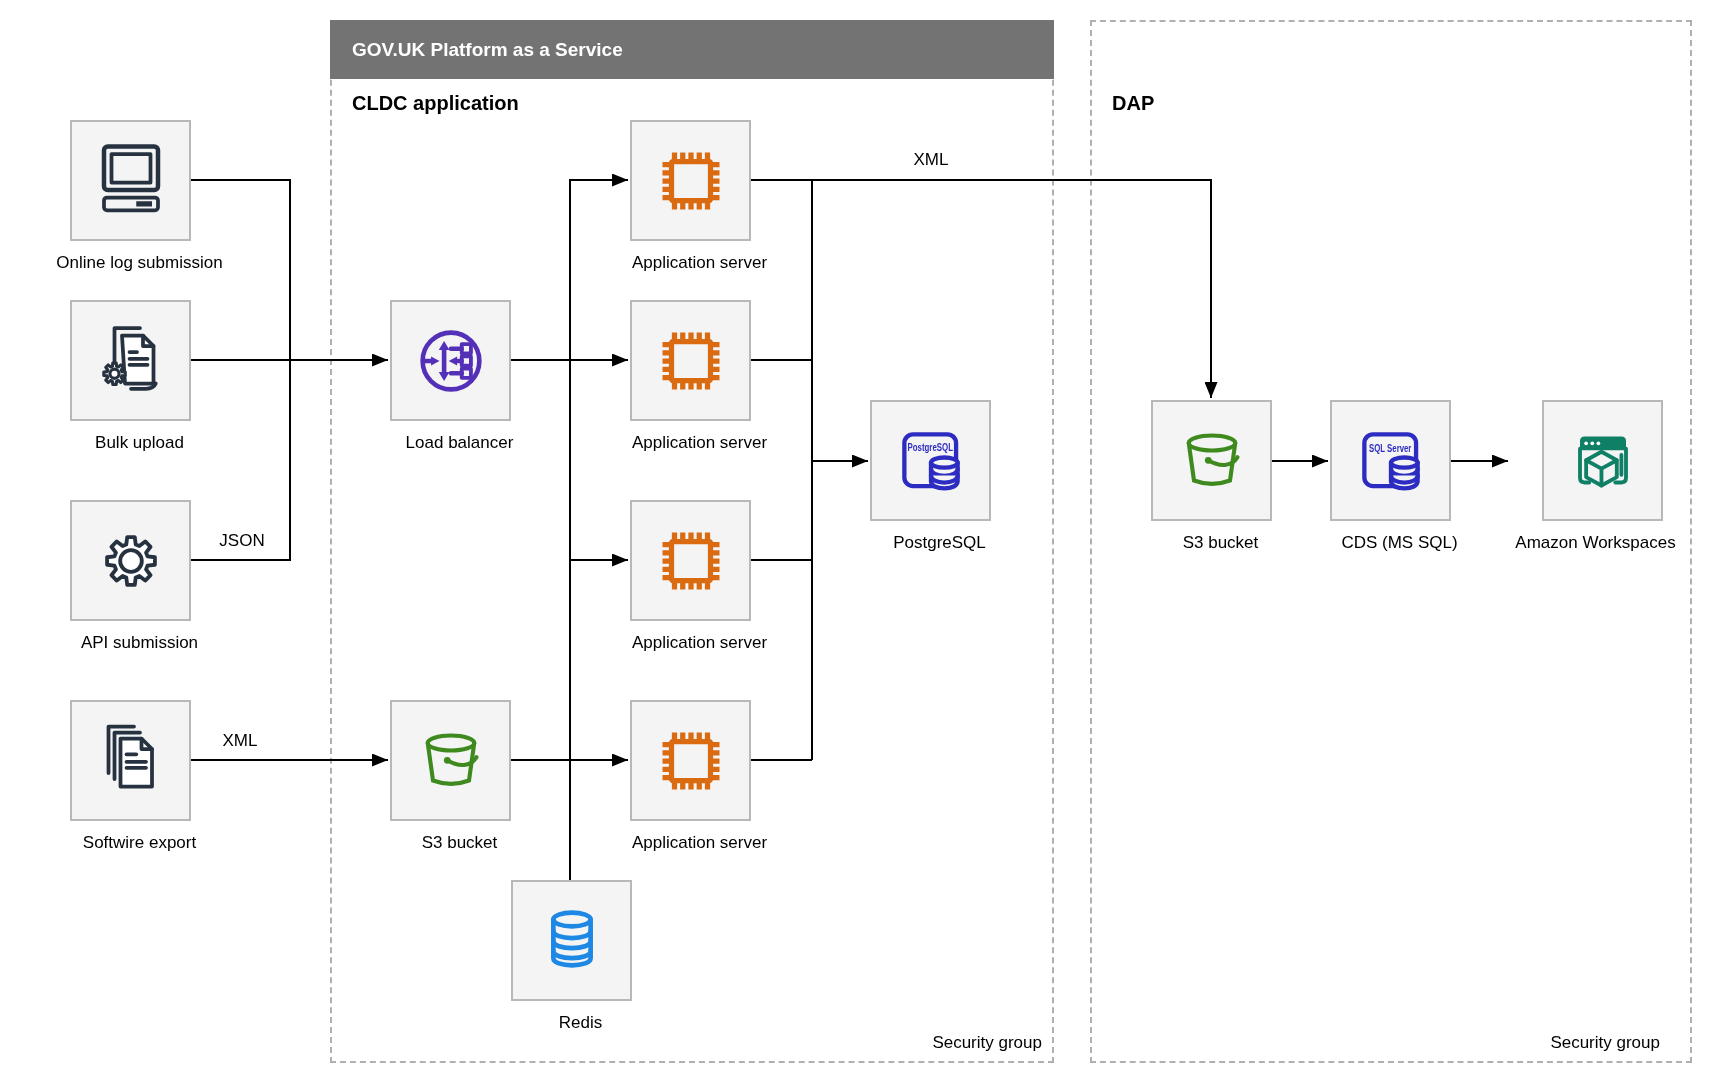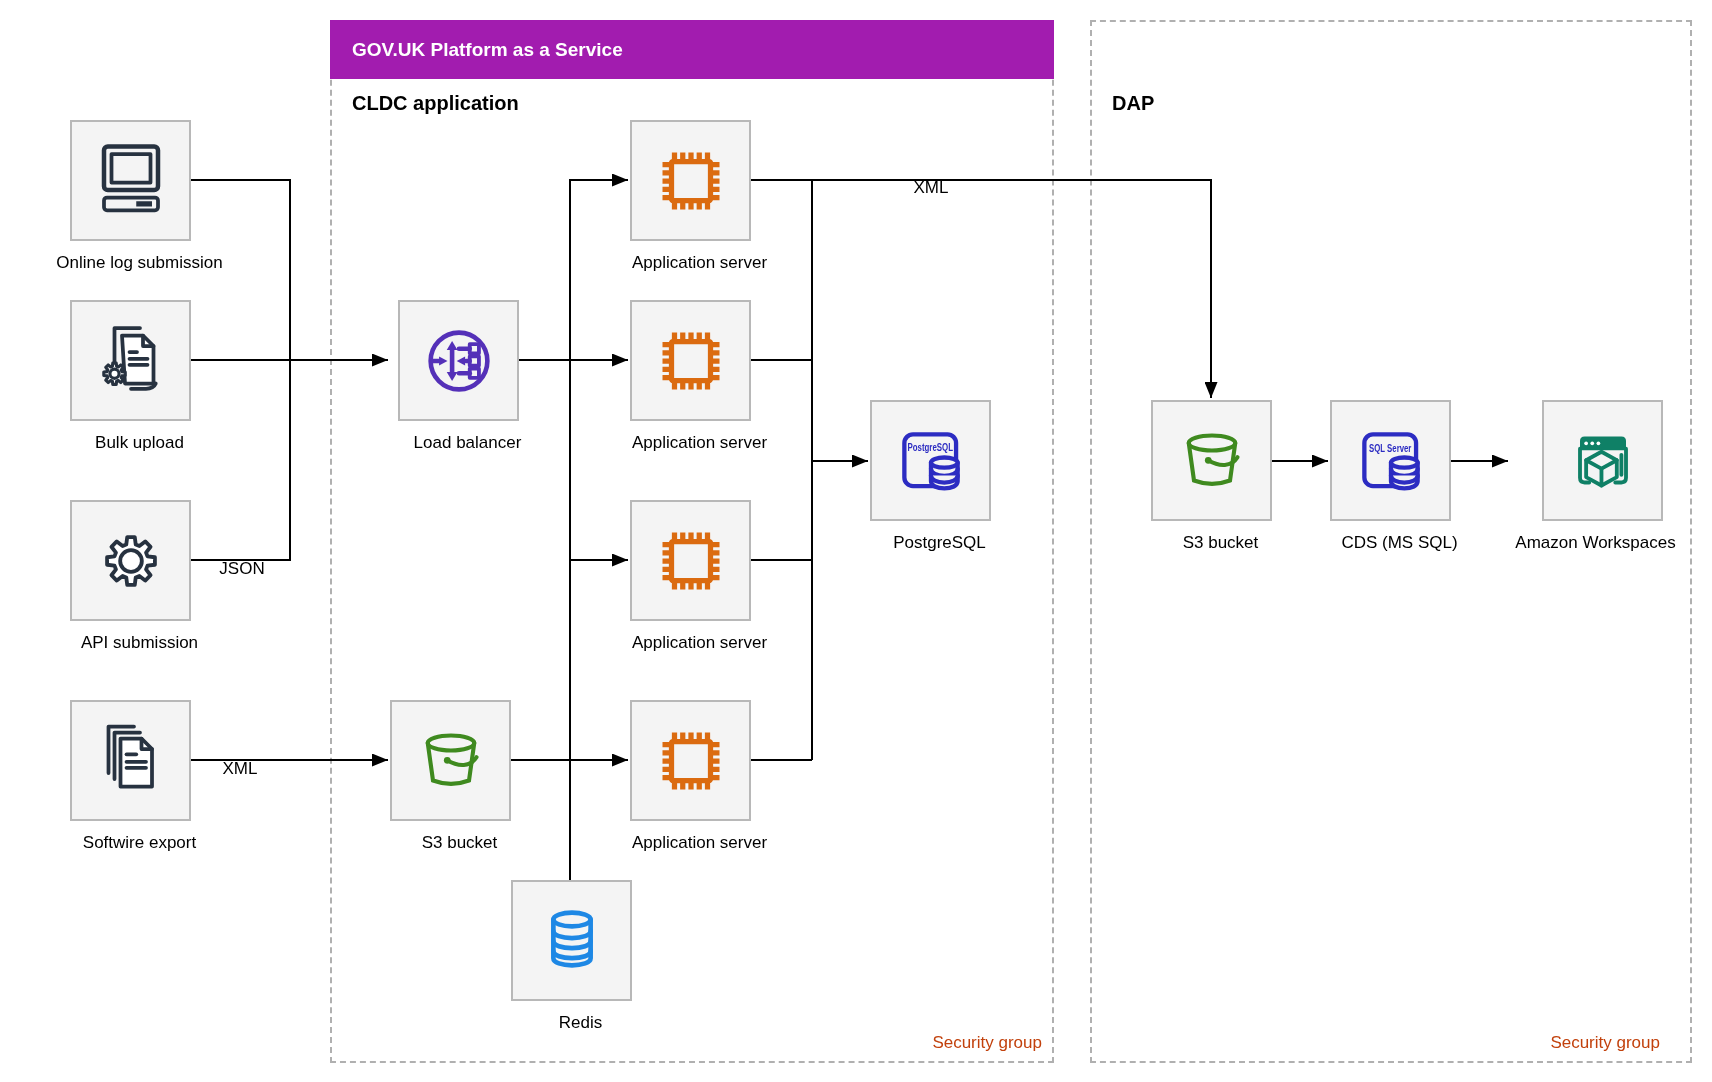--- a/index.html
+++ b/index.html
@@ -1,38 +1,38 @@
 <!DOCTYPE html>
 <html><head>
 <meta charset="utf-8">
 <style>
   html,body{margin:0;padding:0;background:#ffffff;}
   body{width:1712px;height:1082px;position:relative;overflow:hidden;
        font-family:"Liberation Sans","DejaVu Sans",sans-serif;color:#000;}
 
   .container{position:absolute;border:2px dashed #b0b0b0;background:transparent;z-index:0;}
   .container-header{position:absolute;top:-2px;left:-2px;right:-2px;height:59px;
-       background:#a21caf;color:#ffffff;font-size:19px;font-weight:bold;
+       background:#737373;color:#ffffff;font-size:19px;font-weight:bold;
        display:flex;align-items:center;padding-left:22px;}
   .container-sublabel{position:absolute;left:20px;top:70px;font-size:20px;font-weight:bold;color:#000;}
-  .container-footer{position:absolute;bottom:8px;font-size:17px;color:#c2410c;}
+  .container-footer{position:absolute;bottom:8px;font-size:17px;color:#000000;}
   .footer-paas{right:10px;}
   .footer-aws{right:30px;}
 
   .edges{position:absolute;left:0;top:0;z-index:1;}
   .edges path{stroke:#000;stroke-width:2;fill:none;}
 
   .node{position:absolute;width:139px;height:121px;z-index:2;}
   .node-box{width:121px;height:121px;background:#f4f4f4;border:2px solid #b8b8b8;
        box-sizing:border-box;display:flex;align-items:center;justify-content:center;}
   .node-label{position:absolute;top:133px;left:50%;transform:translateX(-50%);
        white-space:nowrap;font-size:17px;color:#000;text-align:center;}
 
   .edge-label{position:absolute;z-index:3;font-size:17px;color:#000;white-space:nowrap;
-       transform:translateX(-50%);margin-top:28px;}
+       transform:translateX(-50%);}
 </style>
 </head>
 <body>
 
 <div class="container" style="left:330px;top:20px;width:720px;height:1039px;">
   <div class="container-header">
     <span>GOV.UK Platform as a Service</span>
   </div>
   <div class="container-sublabel">CLDC application</div>
   <div class="container-footer footer-paas">Security group</div>
@@ -127,21 +127,21 @@
         <path d="M74,30 V44 H88"></path>
         <path d="M54,51 H67"></path>
         <path d="M54,61 H80"></path>
         <path d="M54,69 H80"></path>
       </g>
     </svg>
   </div>
   <div class="node-label">Softwire export</div>
 </div>
 
-<div class="node" style="left:390px;top:300px;margin-left:8px;">
+<div class="node" style="left:390px;top:300px;">
   <div class="node-box">
     <svg width="92" height="92" viewBox="0 0 120 120">
       <g style="fill:none;stroke:#5430b8;stroke-width:6;stroke-linecap:round;stroke-linejoin:round;">
         <circle cx="60" cy="60" r="37"></circle>
         <path d="M25,60 H34"></path>
         <path d="M51,45 V75"></path>
         <path d="M69,60 H74"></path>
         <path d="M60,44 H74"></path>
         <path d="M60,76 H74"></path>
         <rect x="74" y="54" width="12" height="12" style="stroke-width:5;"></rect>

